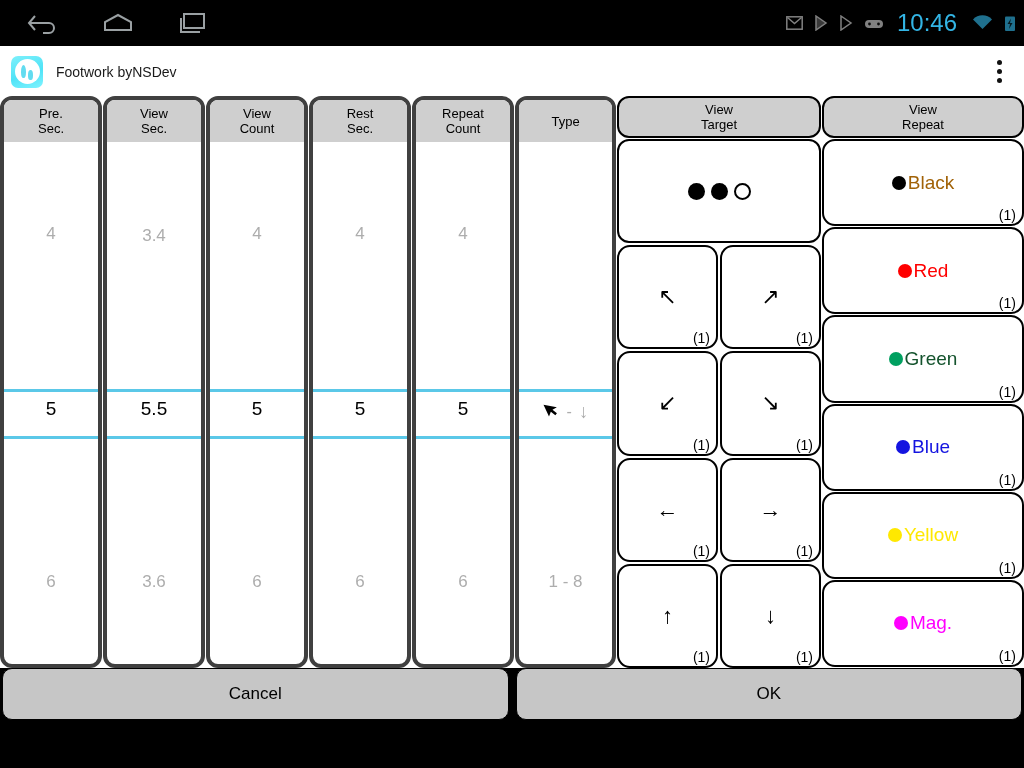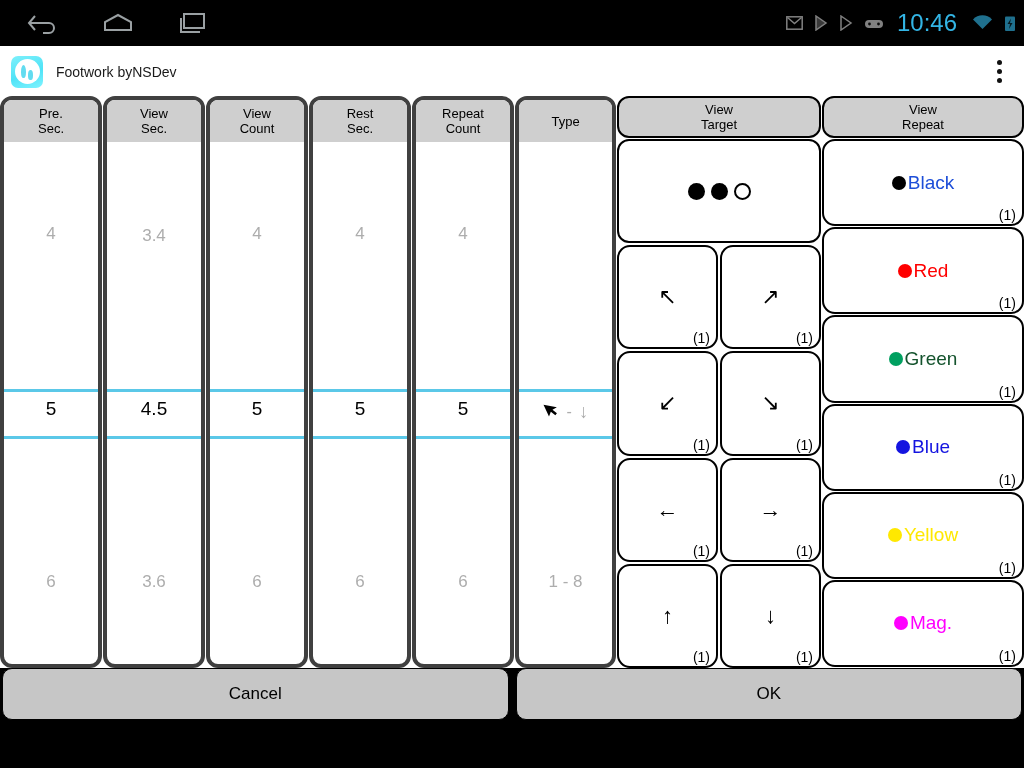--- a/index.html
+++ b/index.html
@@ -224,21 +224,21 @@
               <div class="selband" style="top:294px"></div>
             </div>
           </div>
           <div class="npcol">
             <div class="nphead">
               <span>View</span>
               <span>Sec.</span>
             </div>
             <div class="npbody">
               <div class="npitem" style="top:84px">3.4</div>
-              <div class="npitem sel" style="top:256px">4.5</div>
+              <div class="npitem sel" style="top:256px">5.5</div>
               <div class="npitem" style="top:430px">3.6</div>
               <div class="selband" style="top:247px"></div>
               <div class="selband" style="top:294px"></div>
             </div>
           </div>
           <div class="npcol">
             <div class="nphead">
               <span>View</span>
               <span>Count</span>
             </div>
@@ -349,21 +349,21 @@
 
       <div class="colorcol">
         <div class="clrhead">
           <span>View</span>
           <span>Repeat</span>
         </div>
         <div id="color-list" style="display:flex;flex-direction:column;flex:1">
             <div class="clrcell">
               <span class="clrinner">
                 <span class="cdot" style="background:#000000"></span>
-                <span style="color:#1d4ed8">Black</span>
+                <span style="color:#a16207">Black</span>
               </span>
               <span class="cnt">(1)</span>
             </div>
             <div class="clrcell">
               <span class="clrinner">
                 <span class="cdot" style="background:#ff0000"></span>
                 <span style="color:#ff0000">Red</span>
               </span>
               <span class="cnt">(1)</span>
             </div>

